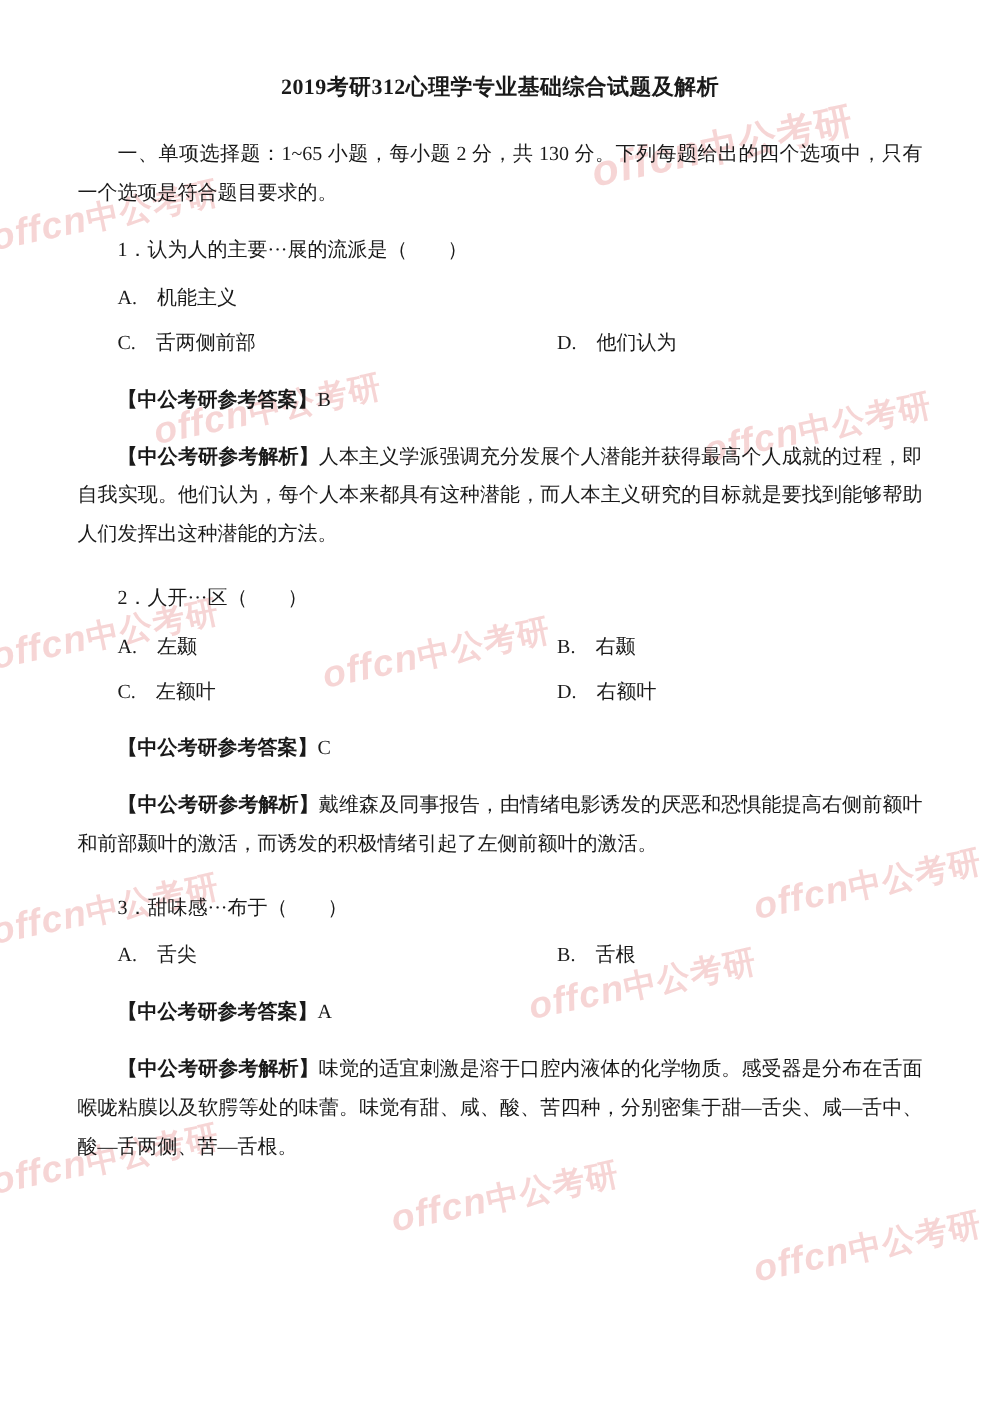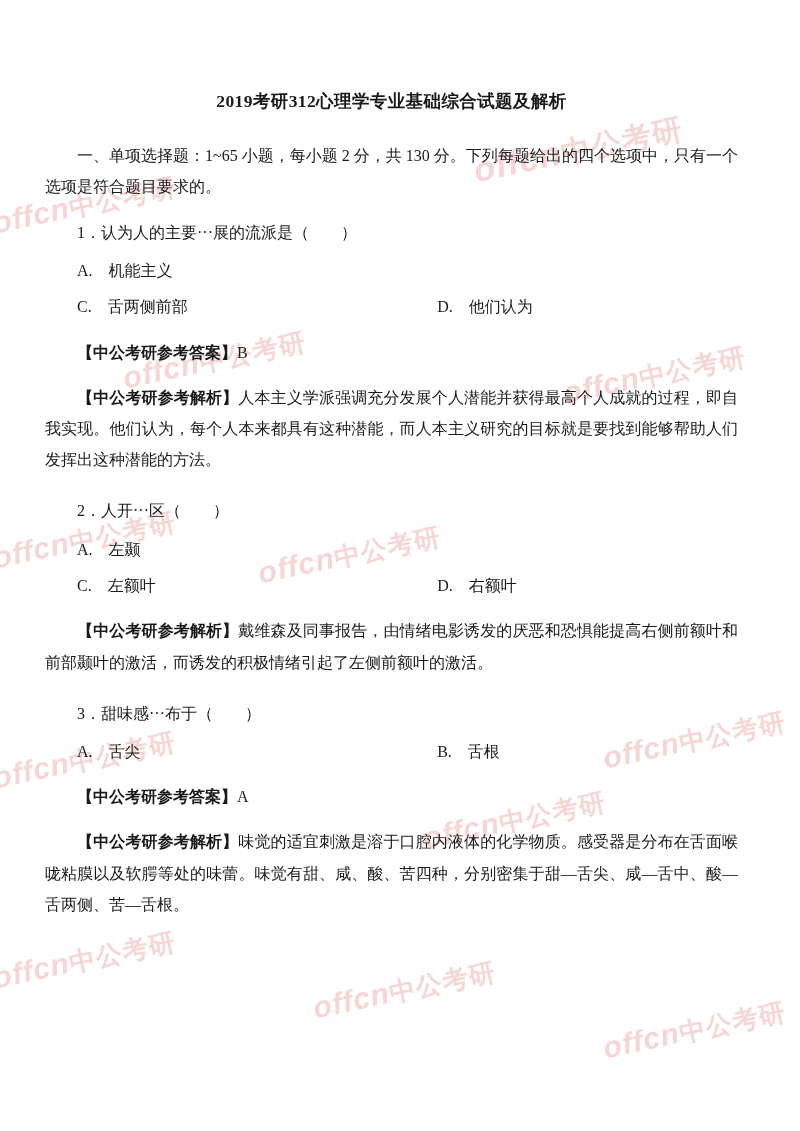--- a/index.html
+++ b/index.html
@@ -44,22 +44,21 @@
   .wm .off {
     font-style: italic;
     font-size: 1.15em;
   }
   .wm-big { font-size: 30px; }
   .wm-mid { font-size: 26px; }
   
   .content {
     position: relative;
     z-index: 2;
-    padding: 56px 62px 0 45px;
-    margin-top: 32px;
+    padding: 56px 62px 0 62px;
   }
   .doc-title {
     text-align: center;
     font-size: 17.5px;
     font-weight: bold;
     letter-spacing: 0.4px;
     margin: 0 0 26px 0;
     line-height: 1.5;
   }
   p.para {
@@ -134,25 +133,27 @@
         <div class="col b"><span>D.</span>　<span>他们认为</span></div>
       </div>
       <p class="ans"><span class="tag">【中公考研参考答案】</span><span>B</span></p>
       <p class="exp"><span class="tag">【中公考研参考解析】</span><span>人本主义学派强调充分发展个人潜能并获得最高个人成就的过程，即自我实现。他们认为，每个人本来都具有这种潜能，而人本主义研究的目标就是要找到能够帮助人们发挥出这种潜能的方法。</span></p>
     </div>
 
     <div class="blk">
       <p class="para q"><span>2．</span><span>人开···区（　　）</span></p>
       <div class="opts">
         <div class="col"><span>A.</span>　<span>左颞</span></div>
+        <div class="col b"><span>B.</span>　<span>右颞</span></div>
       </div>
       <div class="opts">
         <div class="col"><span>C.</span>　<span>左额叶</span></div>
         <div class="col b"><span>D.</span>　<span>右额叶</span></div>
       </div>
+      <p class="ans"><span class="tag">【中公考研参考答案】</span><span>C</span></p>
       <p class="exp"><span class="tag">【中公考研参考解析】</span><span>戴维森及同事报告，由情绪电影诱发的厌恶和恐惧能提高右侧前额叶和前部颞叶的激活，而诱发的积极情绪引起了左侧前额叶的激活。</span></p>
     </div>
 
     <div class="blk">
       <p class="para q"><span>3．</span><span>甜味感···布于（　　）</span></p>
       <div class="opts">
         <div class="col"><span>A.</span>　<span>舌尖</span></div>
         <div class="col b"><span>B.</span>　<span>舌根</span></div>
       </div>
       <p class="ans"><span class="tag">【中公考研参考答案】</span><span>A</span></p>

